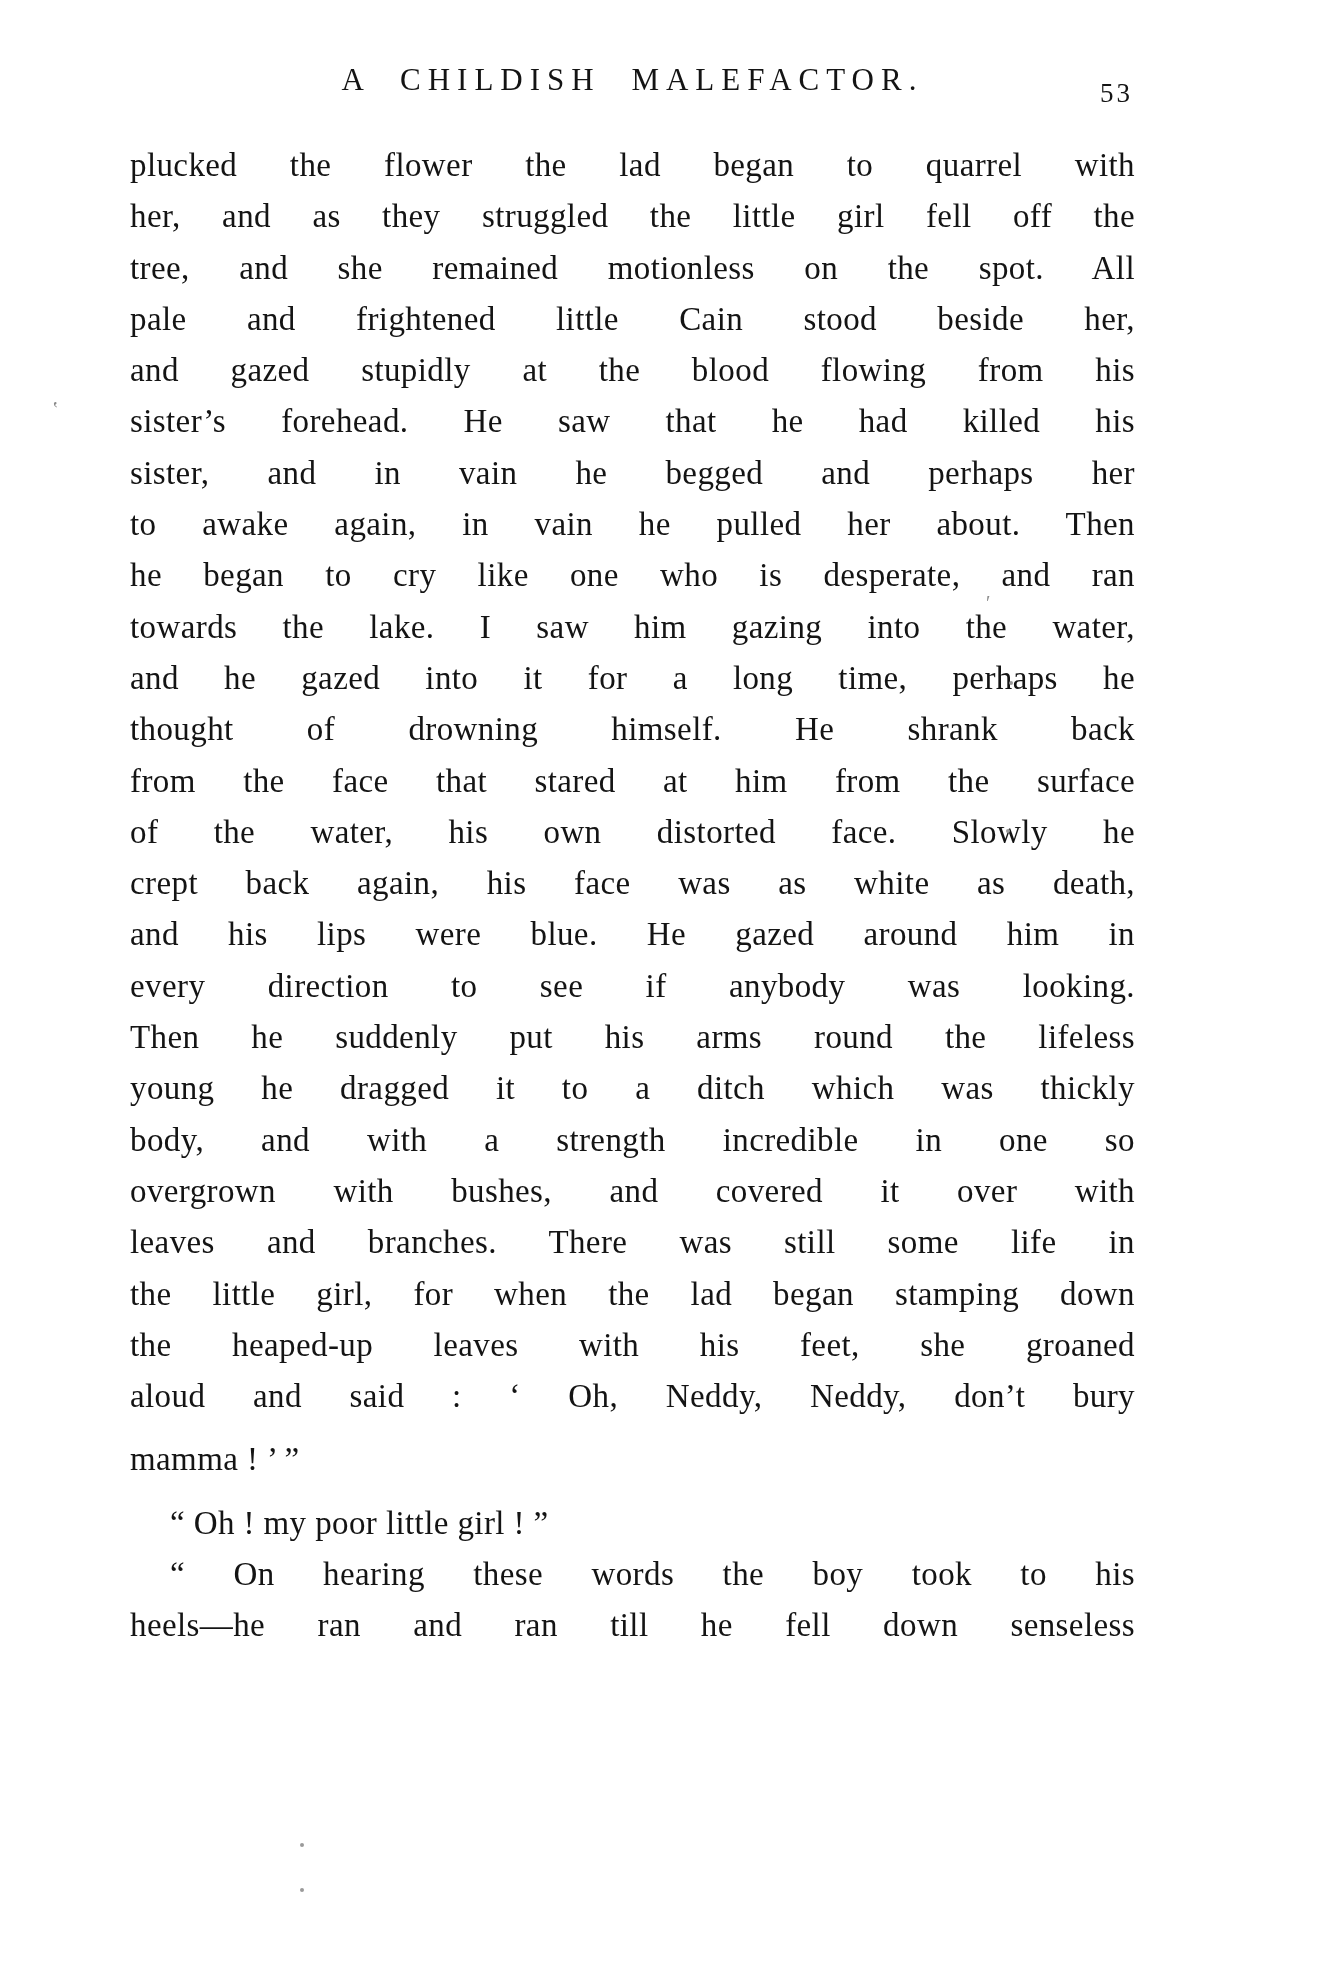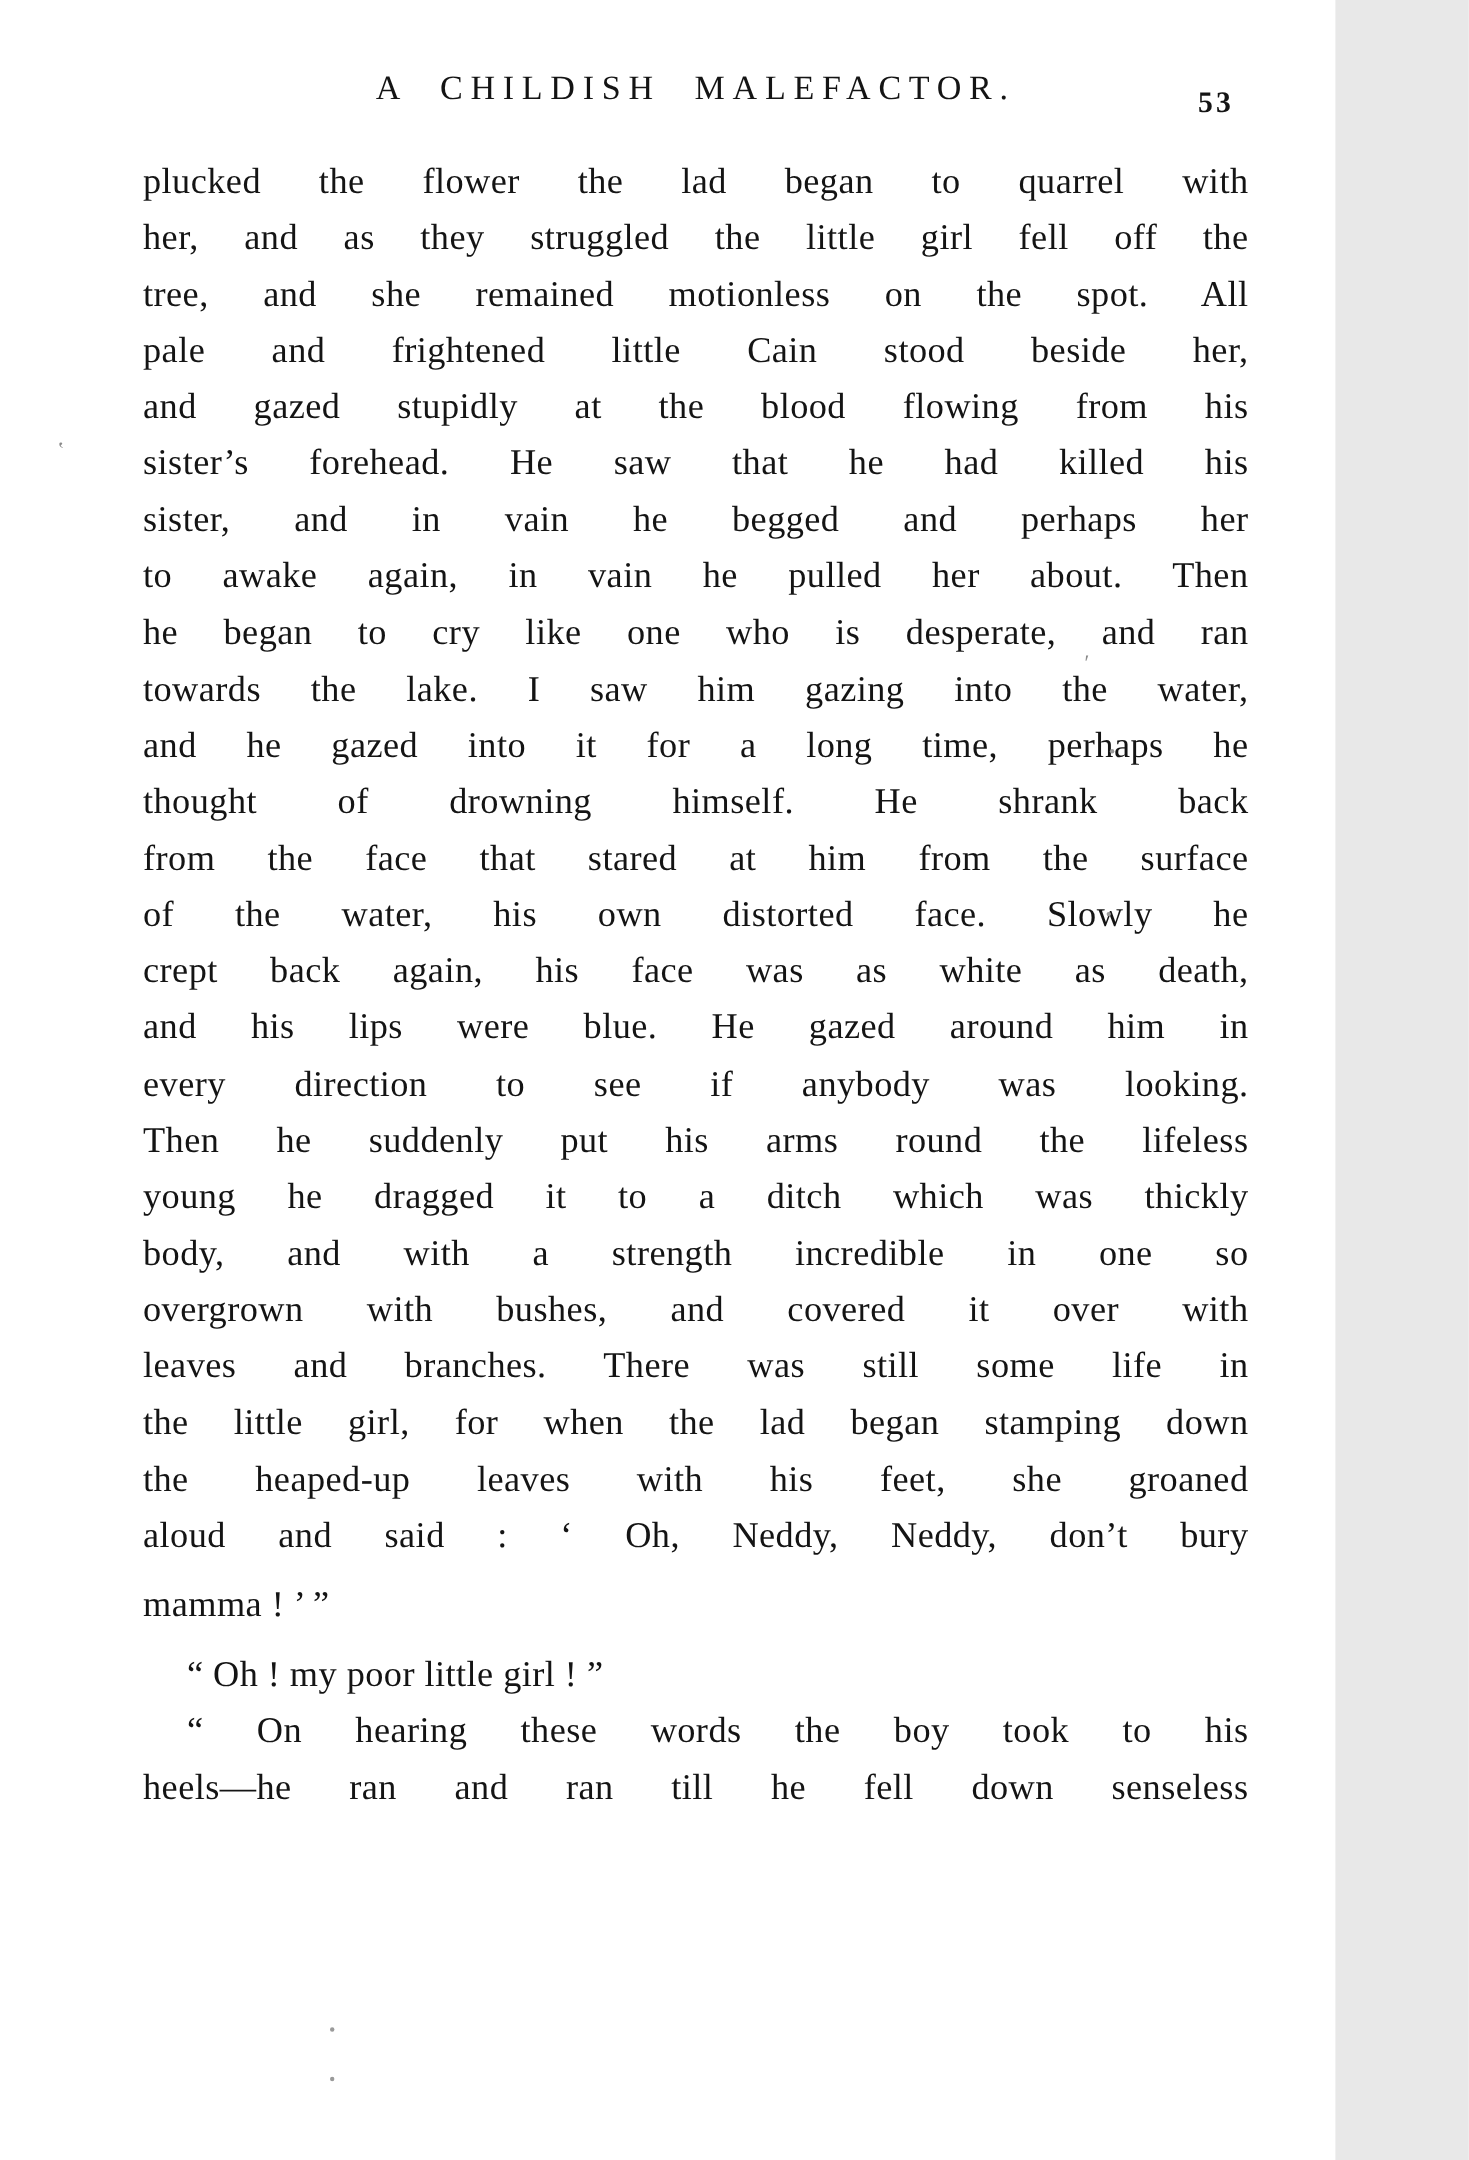--- a/index.html
+++ b/index.html
@@ -1,18 +1,18 @@
 <!DOCTYPE html>
 <html><head>
 <meta charset="utf-8">
 <style>
   html,body { margin:0; padding:0; background:#e8e8e8; }
   .page {
     position: relative;
-    width: 1214px;
+    width: 1335px;
     height: 1964px;
     background: #ffffff;
     font-family: "Liberation Serif", "DejaVu Serif", serif;
     color: #141414;
     overflow: hidden;
   }
   .content {
     position: absolute;
     left: 130px;
     top: 62px;
@@ -26,24 +26,24 @@
   .title {
     display: block;
     text-align: center;
     font-size: 31px;
     letter-spacing: 7px;
     word-spacing: 16px;
     white-space: nowrap;
   }
   .page-number {
     position: absolute;
-    right: 13px;
+    right: 2px;
     top: 16px;
     font-size: 27px;
-    font-weight: bold;
+    font-weight: normal;
     letter-spacing: 3px;
   }
   .body-text { margin-top: 36px; }
   .line {
     height: 51.3px;
     line-height: 51.3px;
     font-size: 33px;
     letter-spacing: 0.4px;
     text-align: justify;
     text-align-last: justify;

